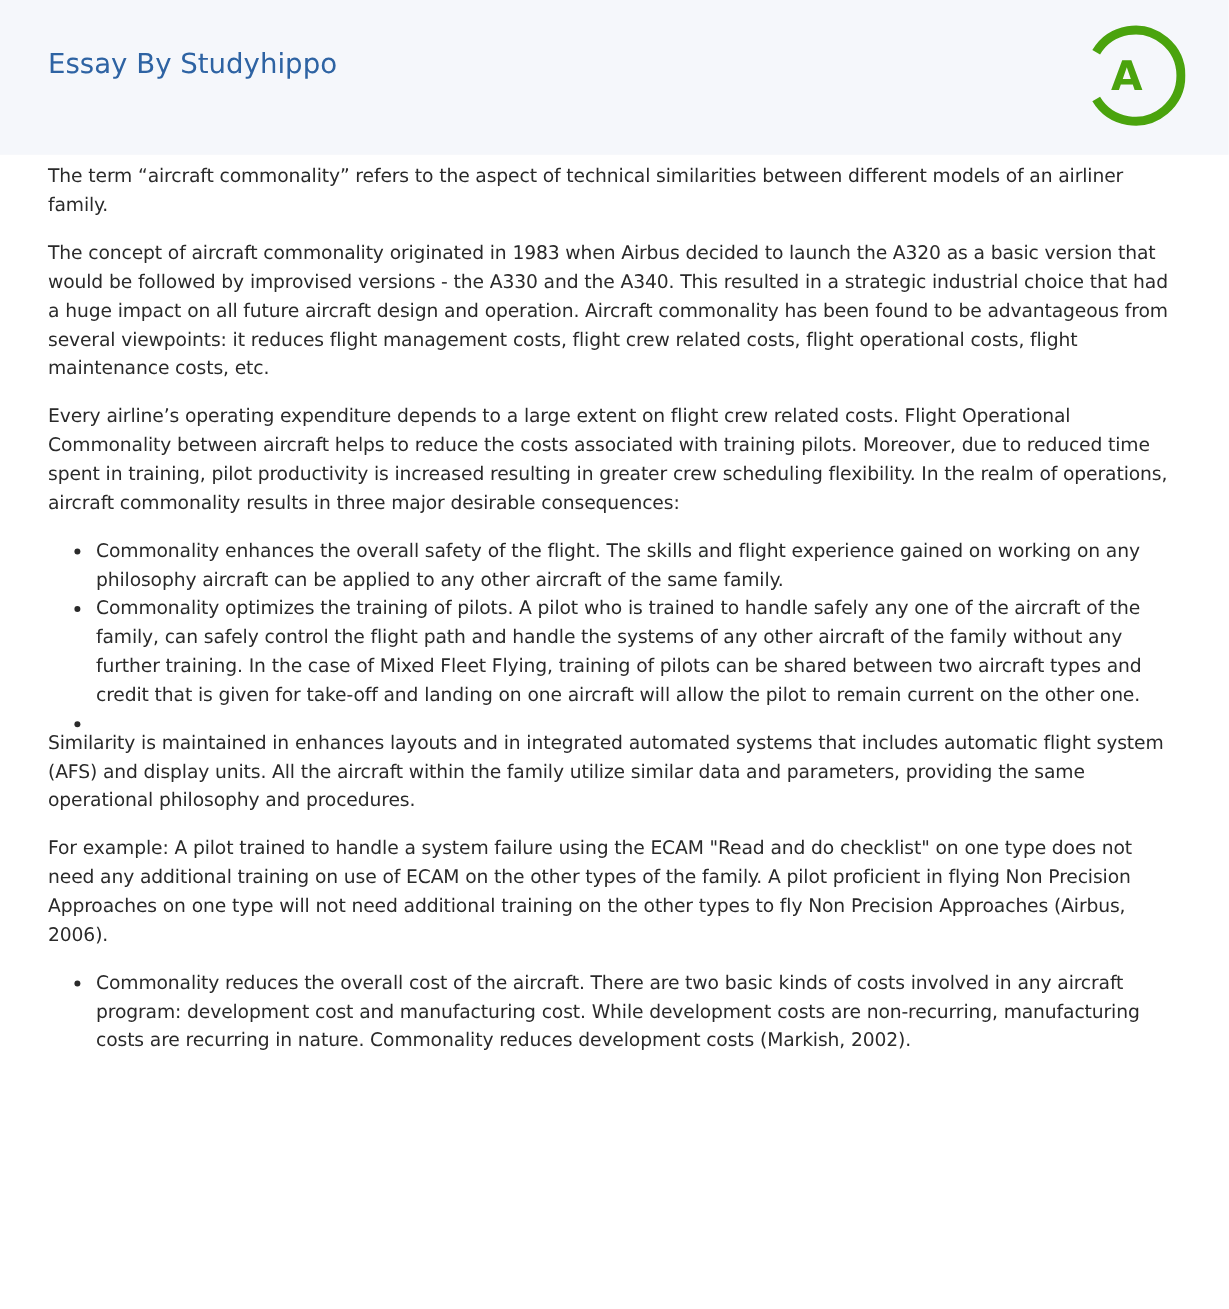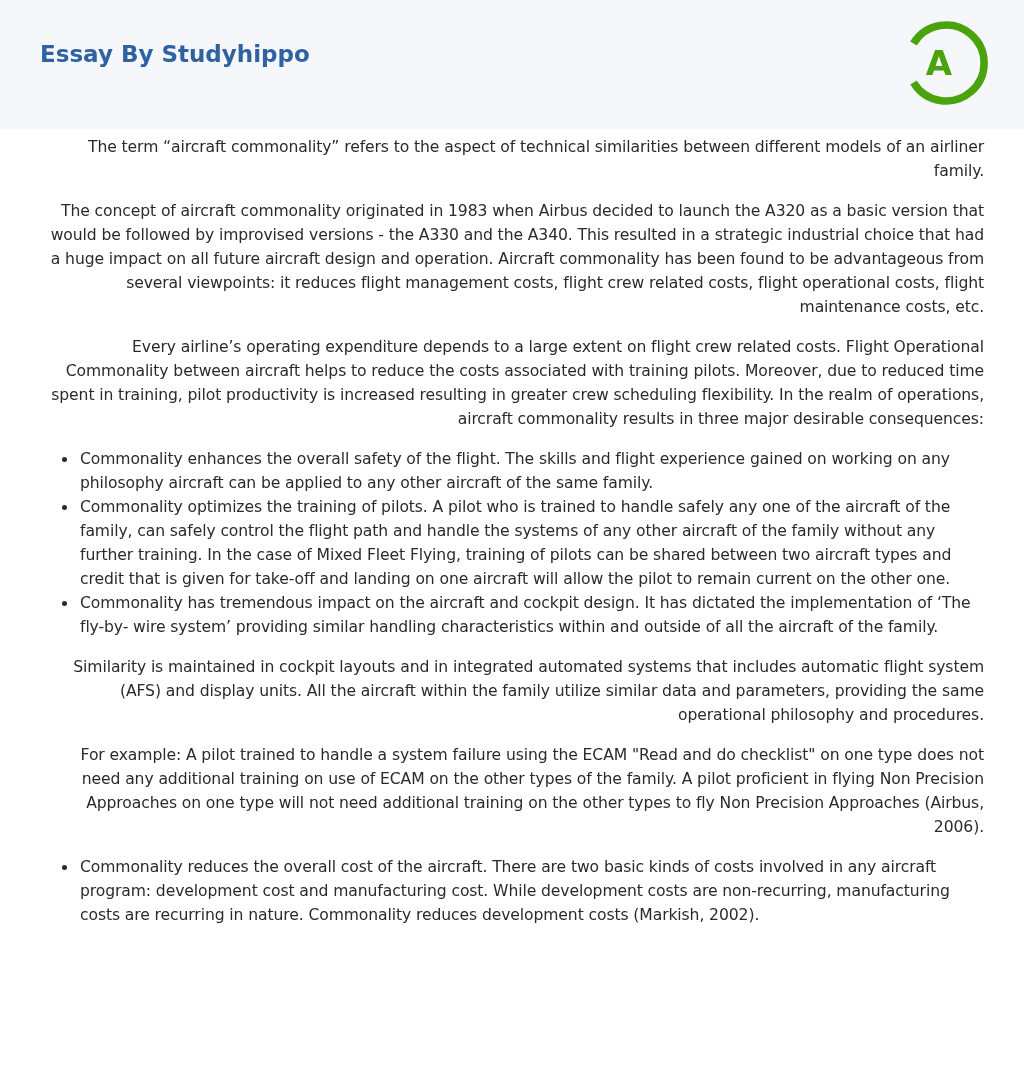--- a/index.html
+++ b/index.html
@@ -10,21 +10,21 @@
       position: relative;
       width: 1024px;
       height: 129px;
       background: #f5f7fb;
     }
     .site-title {
       position: absolute;
       left: 40px;
       top: 41px;
       font-size: 23px;
-      font-weight: bold;
+      font-weight: normal;
       color: #2e63a3;
       letter-spacing: 0px;
     }
     .site-url {
       position: absolute;
       left: 40px;
       top: 84px;
       font-size: 15.5px;
       color: #2e63a3;
       text-decoration: none;
@@ -48,21 +48,20 @@
       line-height: 44px;
       letter-spacing: -0.3px;
     }
     p.para {
       font-size: 15.6px;
       line-height: 24px;
       color: #2a2a2a;
       margin-top: 14px;
       margin-bottom: 16px;
       letter-spacing: -0.1px;
-      text-align: right;
     }
     p.para.first { margin-top: 6px; }
     ul.bullets {
       list-style: none;
       margin: 0 0 16px 0;
       padding: 0;
     }
     ul.bullets li {
       position: relative;
       padding-left: 40px;
@@ -96,22 +95,22 @@
 
 <div class="content">
 
   <p class="para first">The term “aircraft commonality” refers to the aspect of technical similarities between different models of an airliner family.</p>
   <p class="para">The concept of aircraft commonality originated in 1983 when Airbus decided to launch the A320 as a basic version that would be followed by improvised versions - the A330 and the A340. This resulted in a strategic industrial choice that had a huge impact on all future aircraft design and operation. Aircraft commonality has been found to be advantageous from several viewpoints: it reduces flight management costs, flight crew related costs, flight operational costs, flight maintenance costs, etc.</p>
   <p class="para">Every airline’s operating expenditure depends to a large extent on flight crew related costs.  Flight Operational Commonality between aircraft helps to reduce the costs associated with training pilots. Moreover, due to reduced time spent in training, pilot productivity is increased resulting in greater crew scheduling flexibility. In the realm of operations, aircraft commonality results in three major desirable consequences:</p>
 
   <ul class="bullets">
     <li><span class="bullet"></span><span>Commonality enhances the overall safety of the flight. The skills and flight experience gained on working on any philosophy aircraft can be applied to any other aircraft of the same family.</span></li>
     <li><span class="bullet"></span><span>Commonality optimizes the training of pilots. A pilot who is trained to handle safely any one of the aircraft of the family, can safely control the flight path and handle the systems of any other aircraft of the family without any further training. In the case of Mixed Fleet Flying, training of pilots can be shared between two aircraft types and credit that is given for take-off and landing on one aircraft will allow the pilot to remain current on the other one.</span></li>
-    <li><span class="bullet"></span><span>Commonality has tremendous impact on the aircraft and cockpit design. It has dictated the implementation of ‘The fly-by- wire system’ providing similar handling characteristics within and outside of all the aircraft of the family.</span></li>
+    <li><span class="bullet"></span></li>
   </ul>
 
-  <p class="para">Similarity is maintained in cockpit layouts and in integrated automated systems that includes automatic flight system (AFS) and display units. All the aircraft within the family utilize similar data and parameters, providing the same operational philosophy and procedures.</p>
+  <p class="para">Similarity is maintained in enhances layouts and in integrated automated systems that includes automatic flight system (AFS) and display units. All the aircraft within the family utilize similar data and parameters, providing the same operational philosophy and procedures.</p>
   <p class="para">For example: A pilot trained to handle a system failure using the ECAM "Read and do checklist" on one type does not need any additional training on use of ECAM on the other types of the family. A pilot proficient in flying Non Precision Approaches on one type will not need additional training on the other types to fly Non Precision Approaches (Airbus, 2006).</p>
 
   <ul class="bullets">
     <li><span class="bullet"></span><span>Commonality reduces the overall cost of the aircraft. There are two basic kinds of costs involved in any aircraft program: development cost and manufacturing cost. While development costs are non-recurring, manufacturing costs are recurring in nature. Commonality reduces development costs (Markish, 2002).</span></li>
   </ul>
 </div>
 
 </body></html>

